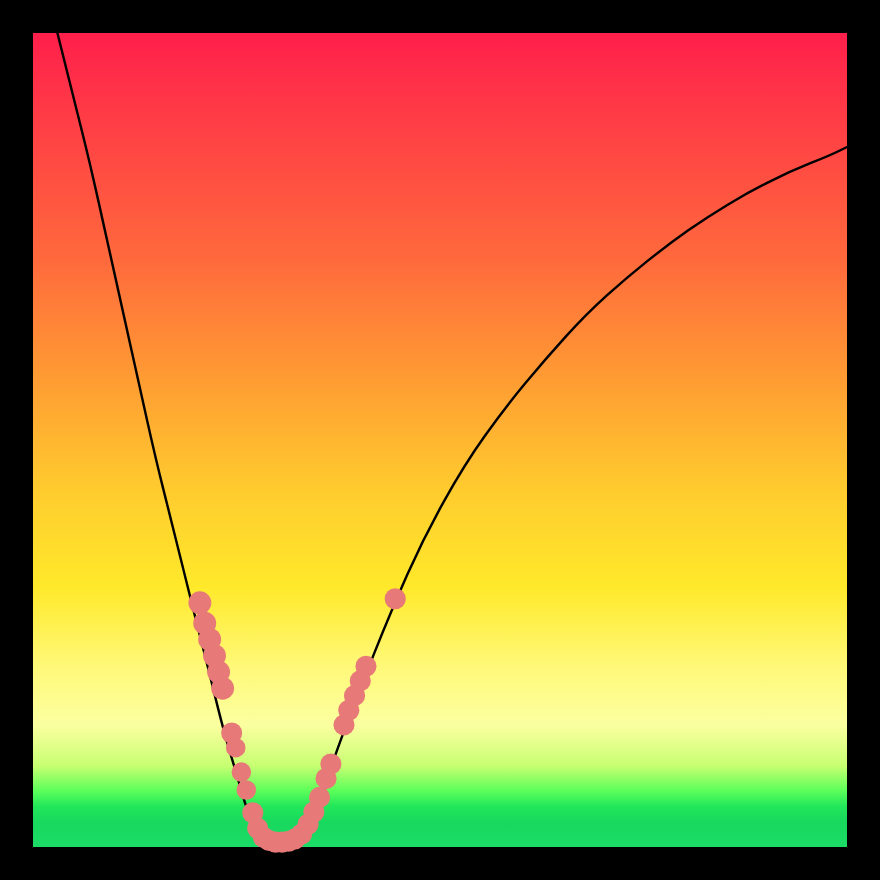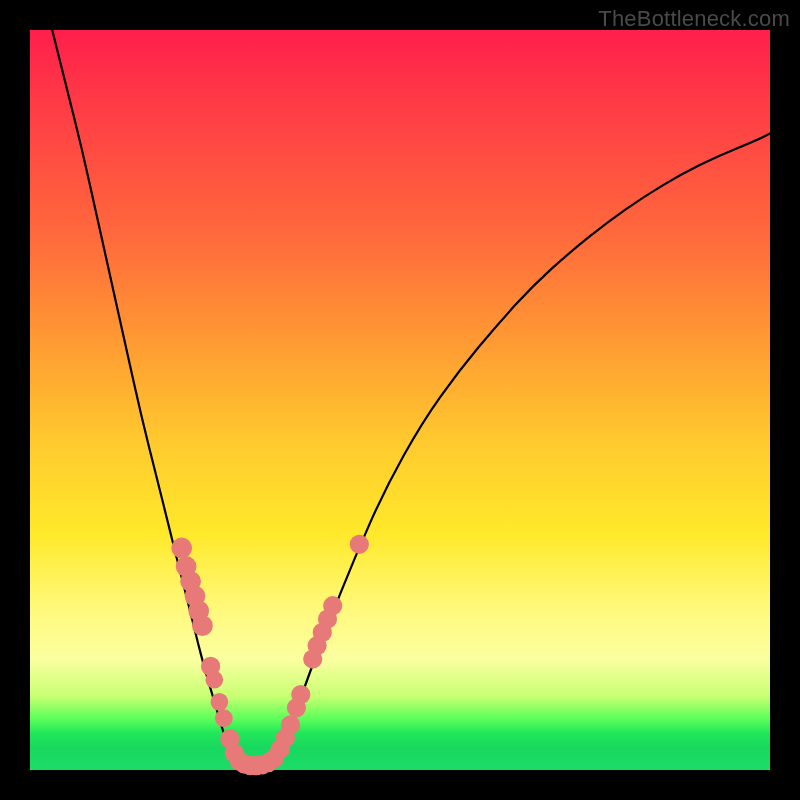--- a/index.html
+++ b/index.html
@@ -98,14 +98,13 @@
           <circle cx="270.8" cy="664.5" r="9.6" class="dot"></circle>
           <circle cx="282.7" cy="629.0" r="9.6" class="dot"></circle>
           <circle cx="287.1" cy="615.7" r="9.6" class="dot"></circle>
           <circle cx="292.3" cy="602.4" r="9.6" class="dot"></circle>
           <circle cx="297.5" cy="589.0" r="9.6" class="dot"></circle>
           <circle cx="302.7" cy="575.7" r="9.6" class="dot"></circle>
           <circle cx="329.3" cy="514.3" r="9.6" class="dot"></circle>
         </g>
     </svg>
   </div>
-  <div class="watermark">TheBottleneck.com</div>
 </div>
 
 </body></html>

